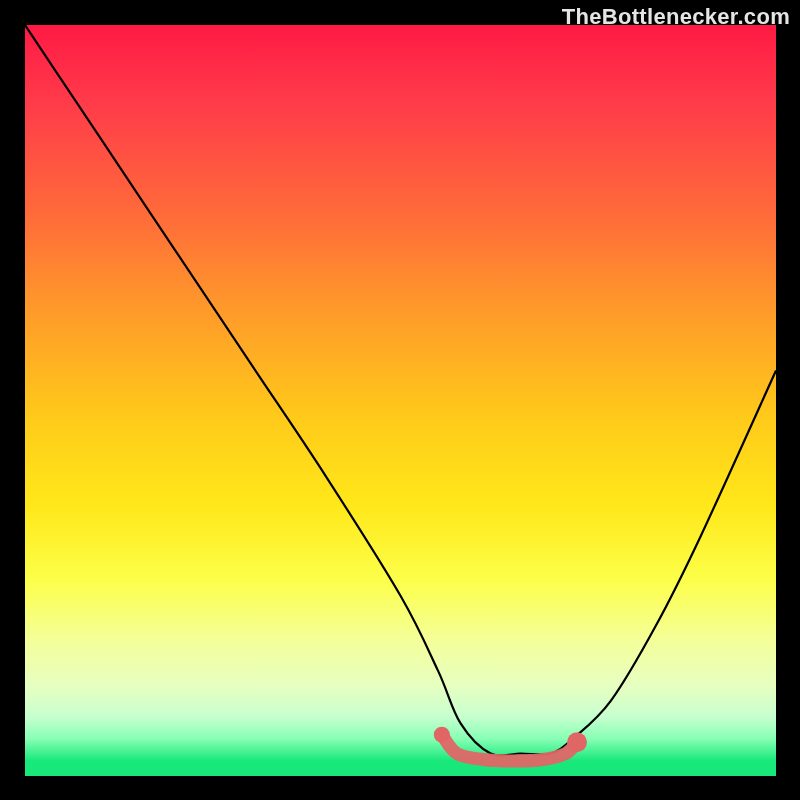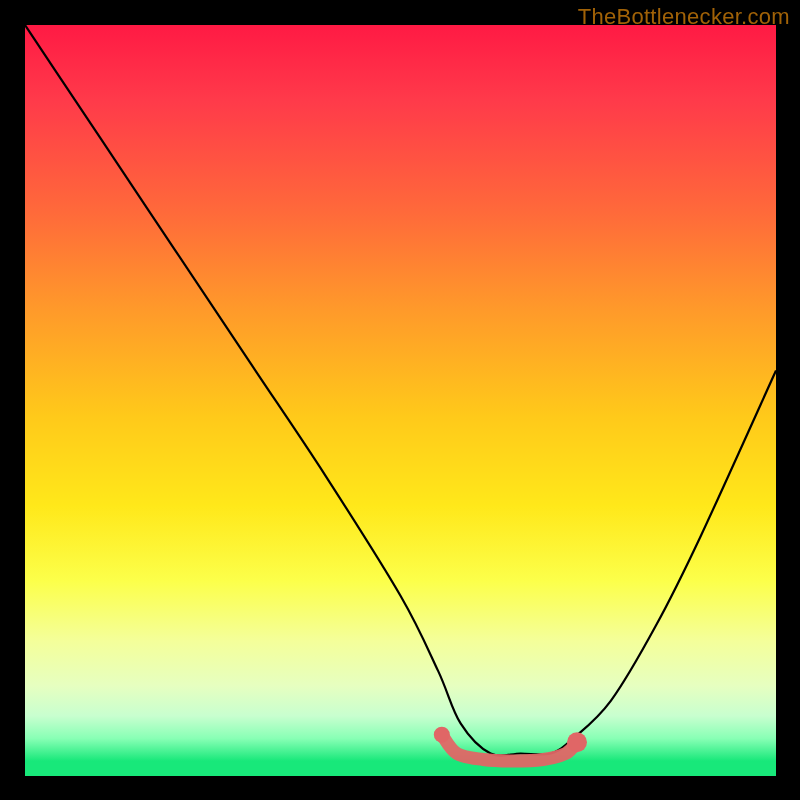--- a/index.html
+++ b/index.html
@@ -8,23 +8,23 @@
     height: 800px;
     background: #000;
     position: relative;
     font-family: Arial, Helvetica, sans-serif;
     overflow: hidden;
   }
   .attribution {
     position: absolute;
     top: 4px;
     right: 10px;
-    color: #a16207;
+    color: #e5e5e5;
     font-size: 22px;
-    font-weight: normal;
+    font-weight: bold;
     z-index: 5;
     letter-spacing: 0.3px;
   }
   .plot-frame {
     position: absolute;
     left: 25px;
     top: 25px;
     width: 751px;
     height: 751px;
     overflow: hidden;

